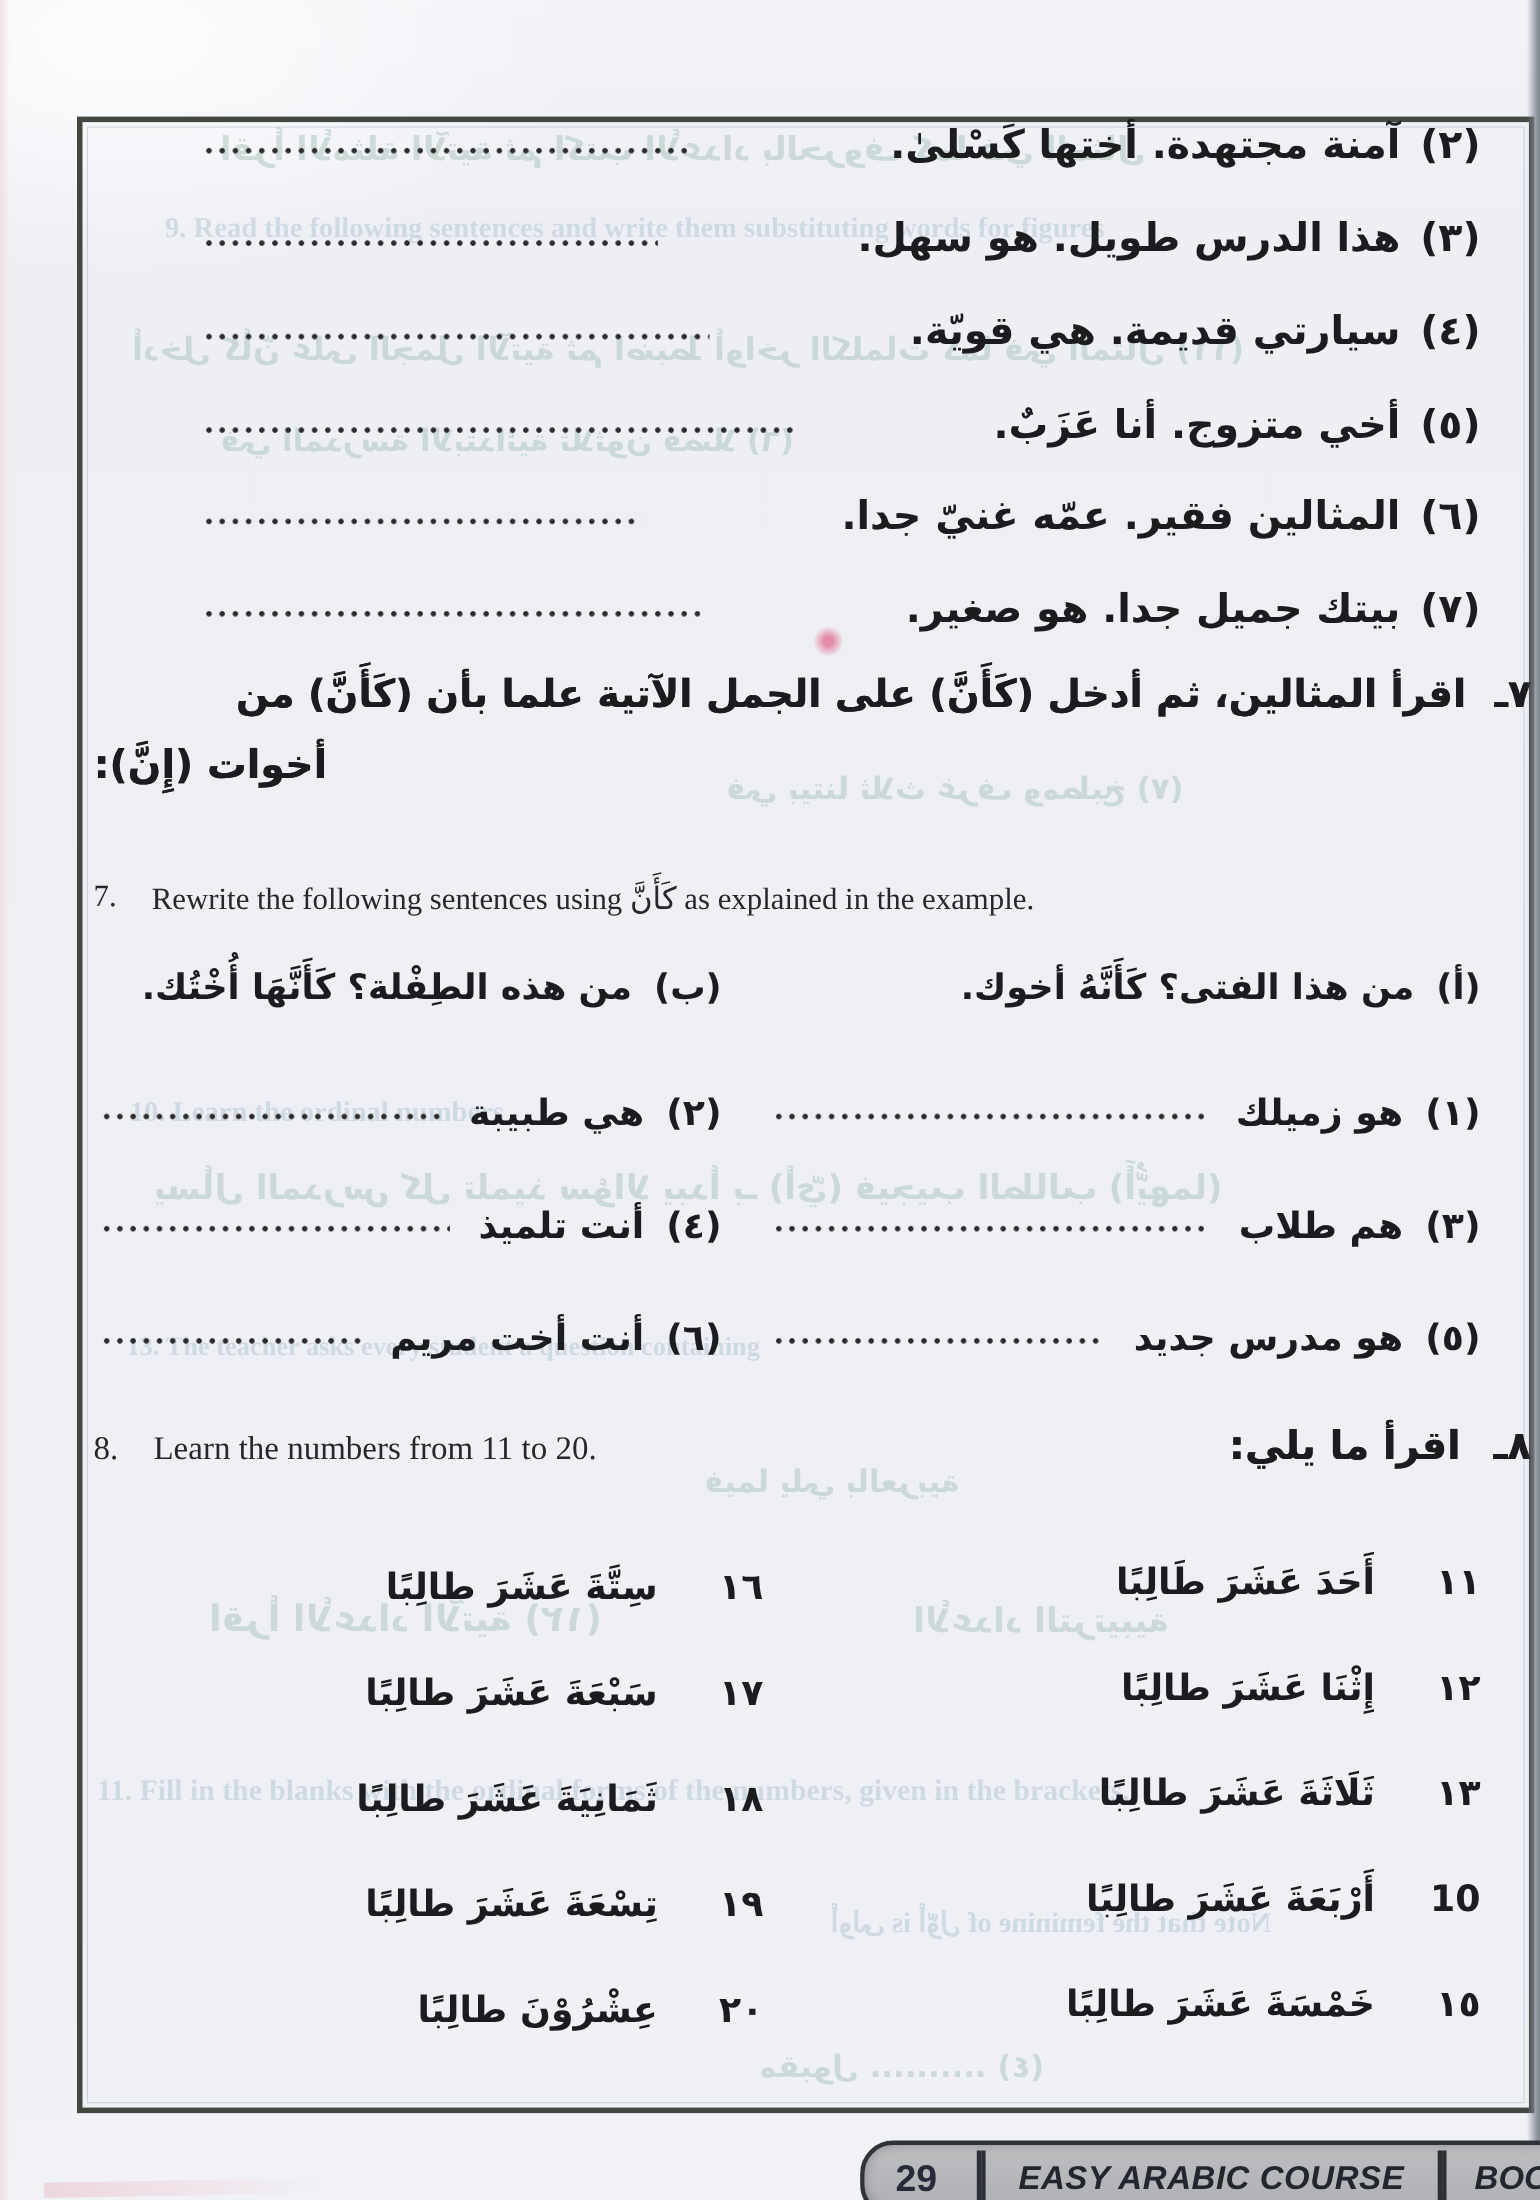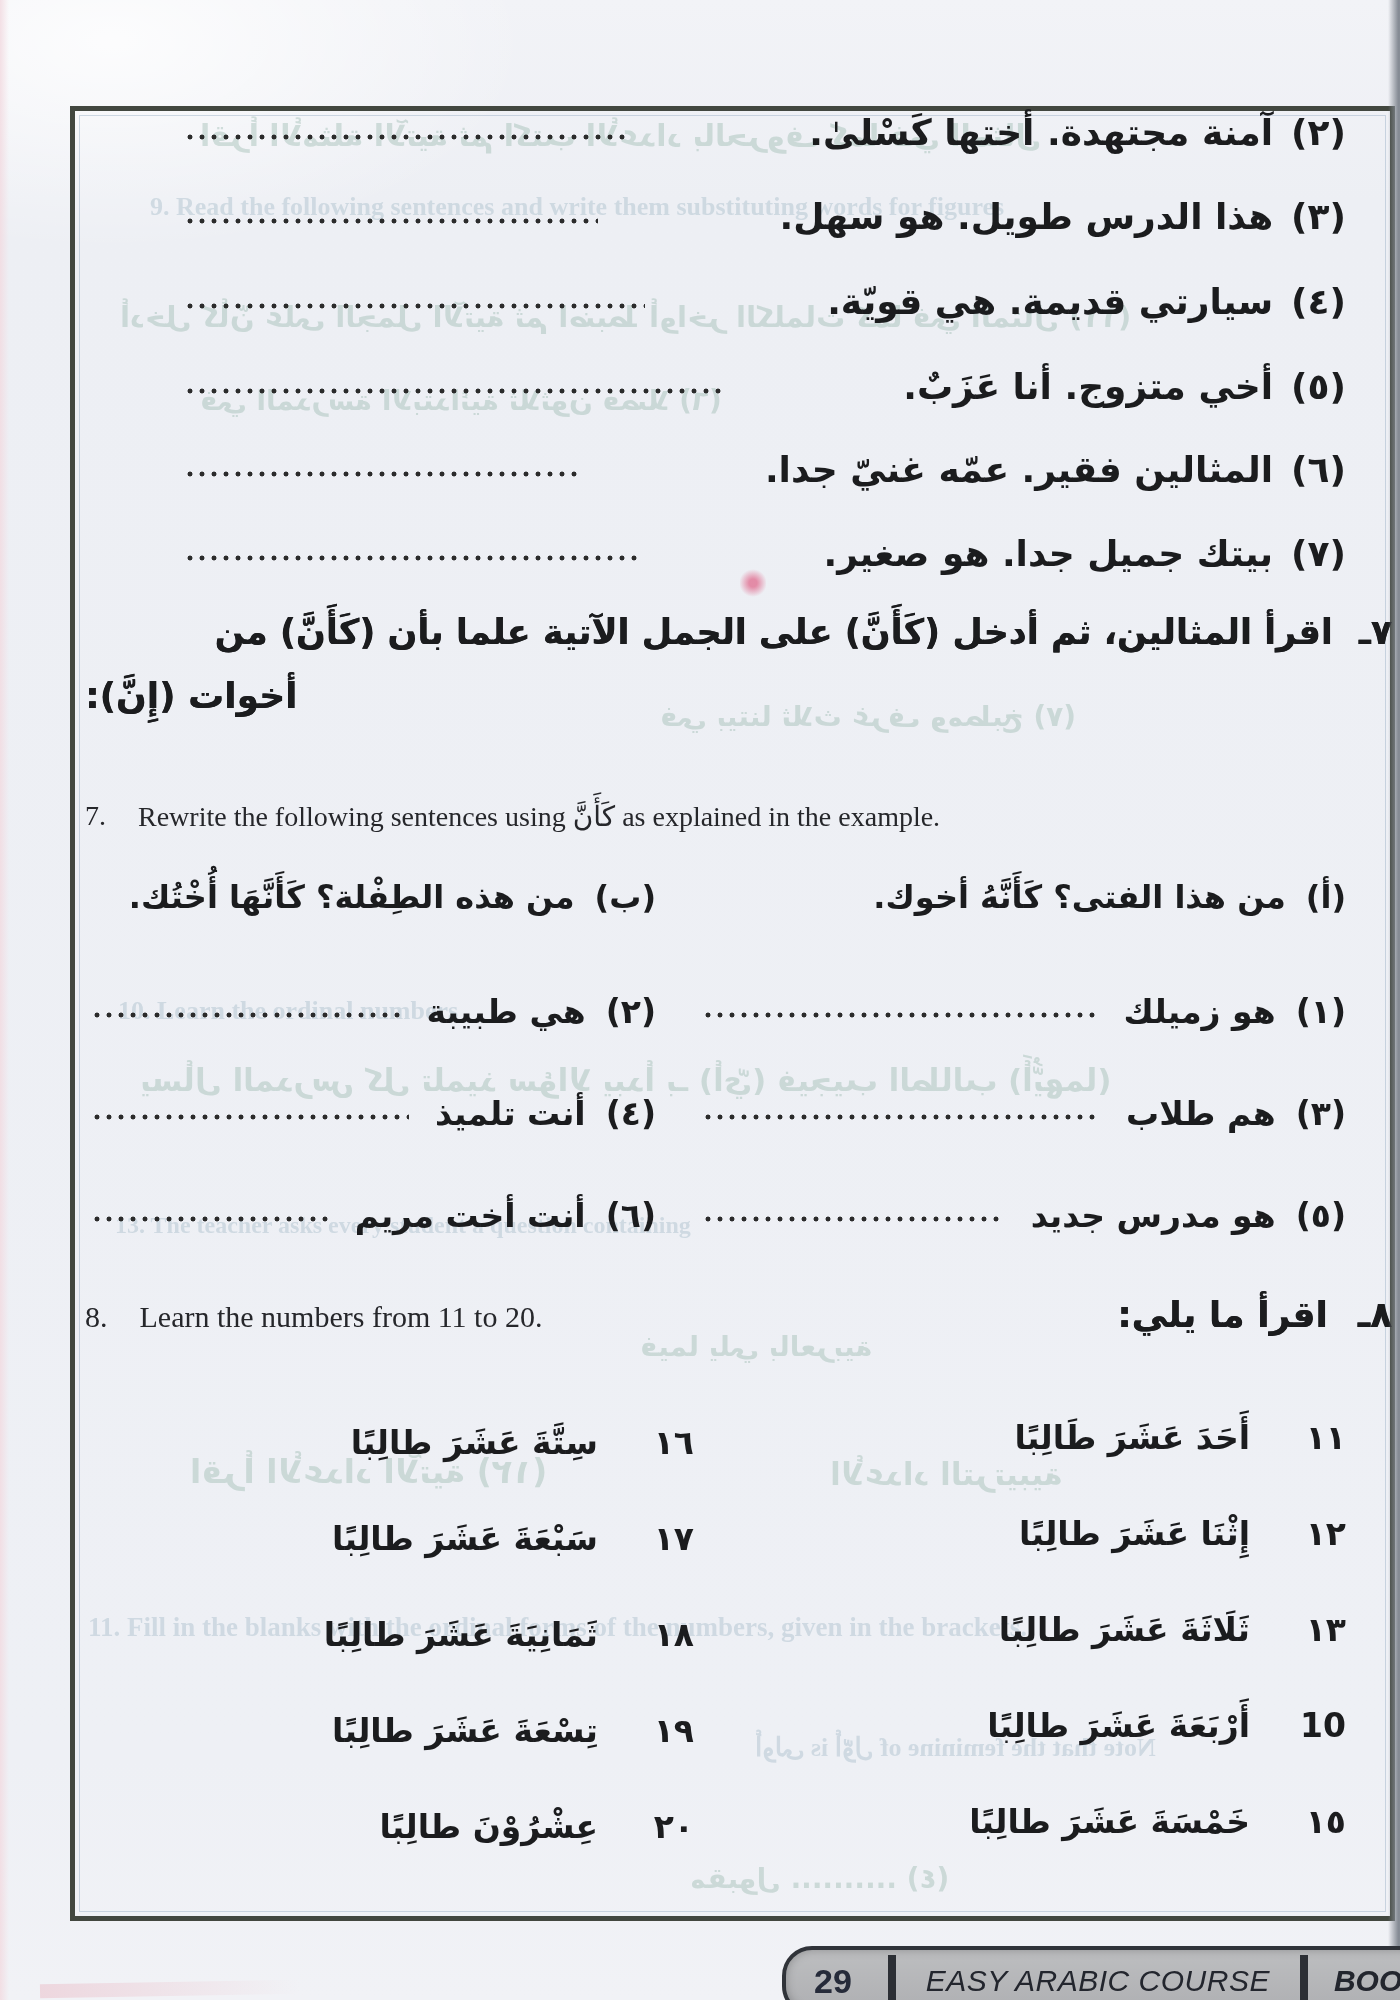--- a/index.html
+++ b/index.html
@@ -91,21 +91,21 @@
 
   
   .footer-banner{position:absolute;left:782px;top:1946px;width:650px;height:62px;z-index:10;
     background:linear-gradient(180deg,#bdbec0,#aeafb2);border:4px solid #303339;border-radius:30px;
     display:flex;align-items:center;padding:0 16px;column-gap:12px;
     box-shadow:inset 0 0 10px rgba(0,0,0,.25);
     font-family:"Liberation Sans","DejaVu Sans",sans-serif;color:#23262e;white-space:nowrap;}
   .fpage{font-size:34px;font-weight:800;padding:0 24px 0 12px;font-style:normal;color:#262b3a;}
   .fsep{width:10px;align-self:stretch;margin:5px 0;
     border-left:4px solid #2c2f35;border-right:4px solid #2c2f35;}
-  .ftitle{font-size:30px;font-weight:400;font-style:italic;letter-spacing:.5px;padding:0 18px;}
+  .ftitle{font-size:30px;font-weight:700;font-style:italic;letter-spacing:.5px;padding:0 18px;}
   .fbook{font-size:30px;font-weight:800;font-style:italic;padding-left:14px;}
 </style>
 </head>
 <body>
 
 <div class="page" lang="ar">
 
   <span class="ghost ar flip g1">اقرأ الأمثلة الآتية ثم اكتب الأعداد بالحروف كما في المثال</span>
   <span class="ghost en g2">9.   Read the following sentences and write them substituting words for figures</span>
   <span class="ghost ar flip g3">(١١) أدخل كأنّ على الجمل الآتية ثم اضبط أواخر الكلمات كما في المثال</span>

